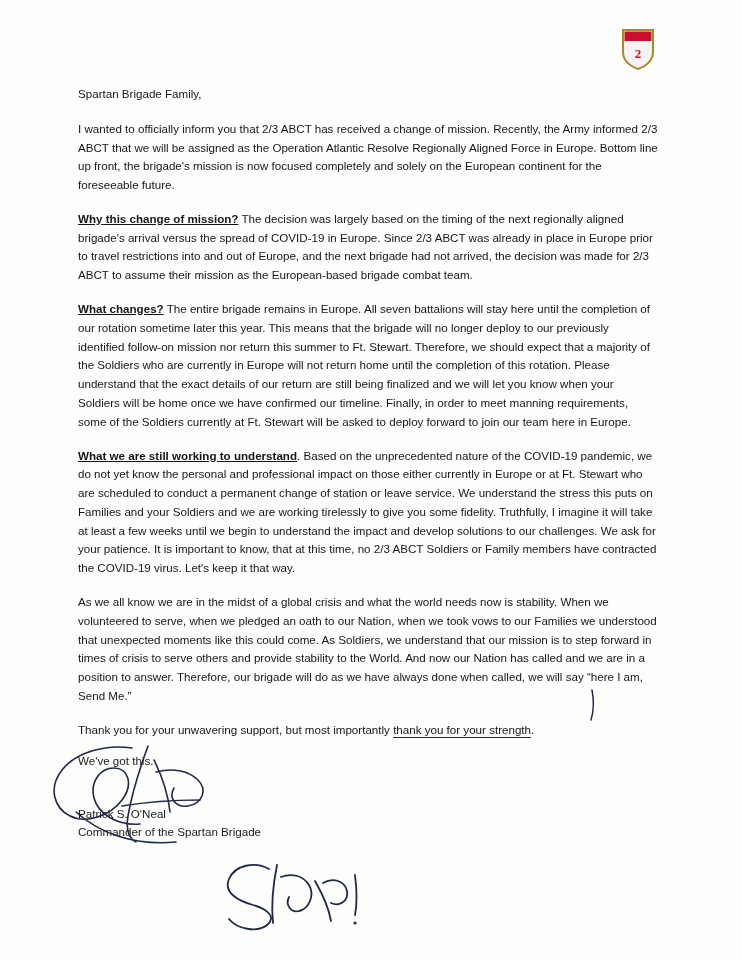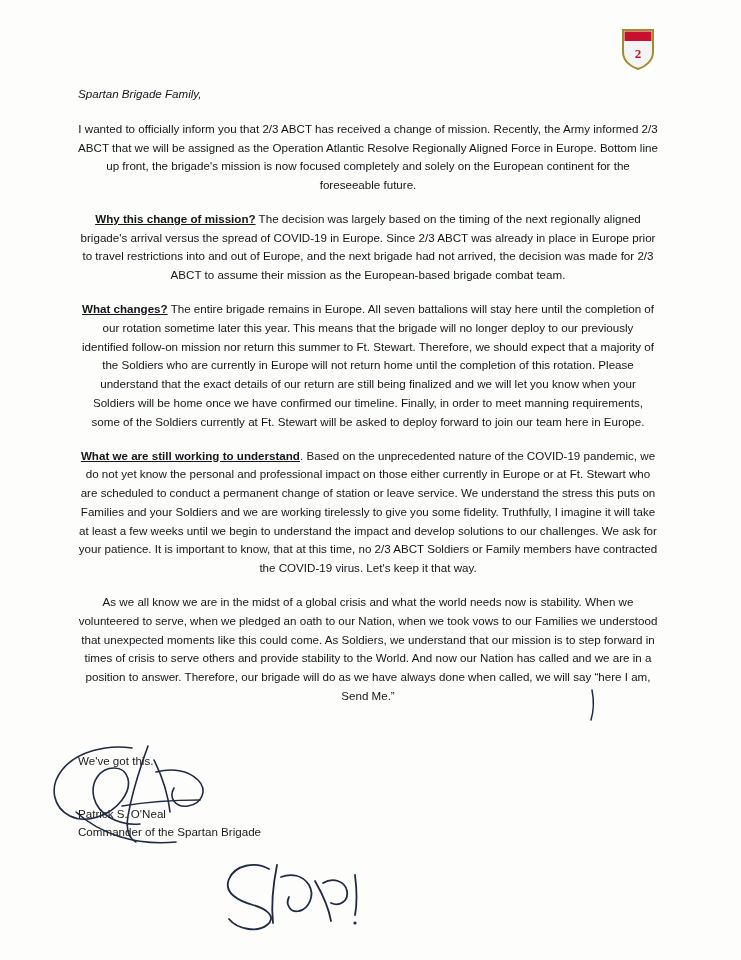--- a/index.html
+++ b/index.html
@@ -34,25 +34,24 @@
     position: absolute;
     left: 78px;
     top: 85px;
     width: 580px;
     font-size: 11.6px;
     line-height: 1.62;
     color: #14161a;
   }
   .salutation {
     margin: 0 0 16px 0;
-    font-style: italic;
   }
   p.para {
     margin: 0 0 15px 0;
-    text-align: center;
+    text-align: left;
   }
   .lead {
     font-weight: bold;
     text-decoration: underline;
   }
   .closing {
     margin: 0 0 14px 0;
   }
   .underline-strength {
     border-bottom: 1px solid #2b2b2b;
@@ -101,20 +100,21 @@
     <p class="para"><span>I wanted to officially inform you that 2/3 ABCT has received a change of mission.  Recently, the Army informed 2/3 ABCT that we will be assigned as the Operation Atlantic Resolve Regionally Aligned Force in Europe.  Bottom line up front, the brigade's mission is now focused completely and solely on the European continent for the foreseeable future.</span></p>
 
     <p class="para"><span class="lead">Why this change of mission?</span><span>  The decision was largely based on the timing of the next regionally aligned brigade's arrival versus the spread of COVID-19 in Europe.  Since 2/3 ABCT was already in place in Europe prior to travel restrictions into and out of Europe, and the next brigade had not arrived, the decision was made for 2/3 ABCT to assume their mission as the European-based brigade combat team.</span></p>
 
     <p class="para"><span class="lead">What changes?</span><span>  The entire brigade remains in Europe.  All seven battalions will stay here until the completion of our rotation sometime later this year.   This means that the brigade will no longer deploy to our previously identified follow-on mission nor return this summer to Ft. Stewart.  Therefore, we should expect that a majority of the Soldiers who are currently in Europe will not return home until the completion of this rotation.  Please understand that the exact details of our return are still being finalized and we will let you know when your Soldiers will be home once we have confirmed our timeline.  Finally, in order to meet manning requirements, some of the Soldiers currently at Ft. Stewart will be asked to deploy forward to join our team here in Europe.</span></p>
 
     <p class="para"><span class="lead">What we are still working to understand</span><span>.  Based on the unprecedented nature of the COVID-19 pandemic, we do not yet know the personal and professional impact on those either currently in Europe or at Ft. Stewart who are scheduled to conduct a permanent change of station or leave service.  We understand the stress this puts on Families and your Soldiers and we are working tirelessly to give you some fidelity.  Truthfully, I imagine it will take at least a few weeks until we begin to understand the impact and develop solutions to our challenges.  We ask for your patience.  It is important to know, that at this time, no 2/3 ABCT Soldiers or Family members have contracted the COVID-19 virus.  Let's keep it that way.</span></p>
 
     <p class="para"><span>As we all know we are in the midst of a global crisis and what the world needs now is stability.   When we volunteered to serve, when we pledged an oath to our Nation, when we took vows to our Families we understood that unexpected moments like this could come.  As Soldiers, we understand that our mission is to step forward in times of crisis to serve others and provide stability to the World.  And now our Nation has called and we are in a position to answer.   Therefore, our brigade will do as we have always done when called, we will say “here I am, Send Me.”</span></p>
 
+    <p class="closing"><span>Thank you for your unwavering support, but most importantly </span><span class="underline-strength">thank you for your strength</span><span>.</span></p>
 
   </div>
 
   <div class="sig-area">
     <p class="sig-line1">We've got this.</p>
     <p class="sig-name">Patrick S. O'Neal</p>
     <p class="sig-title">Commander of the Spartan Brigade</p>
   </div>
 
   <div class="ink ink-main">

